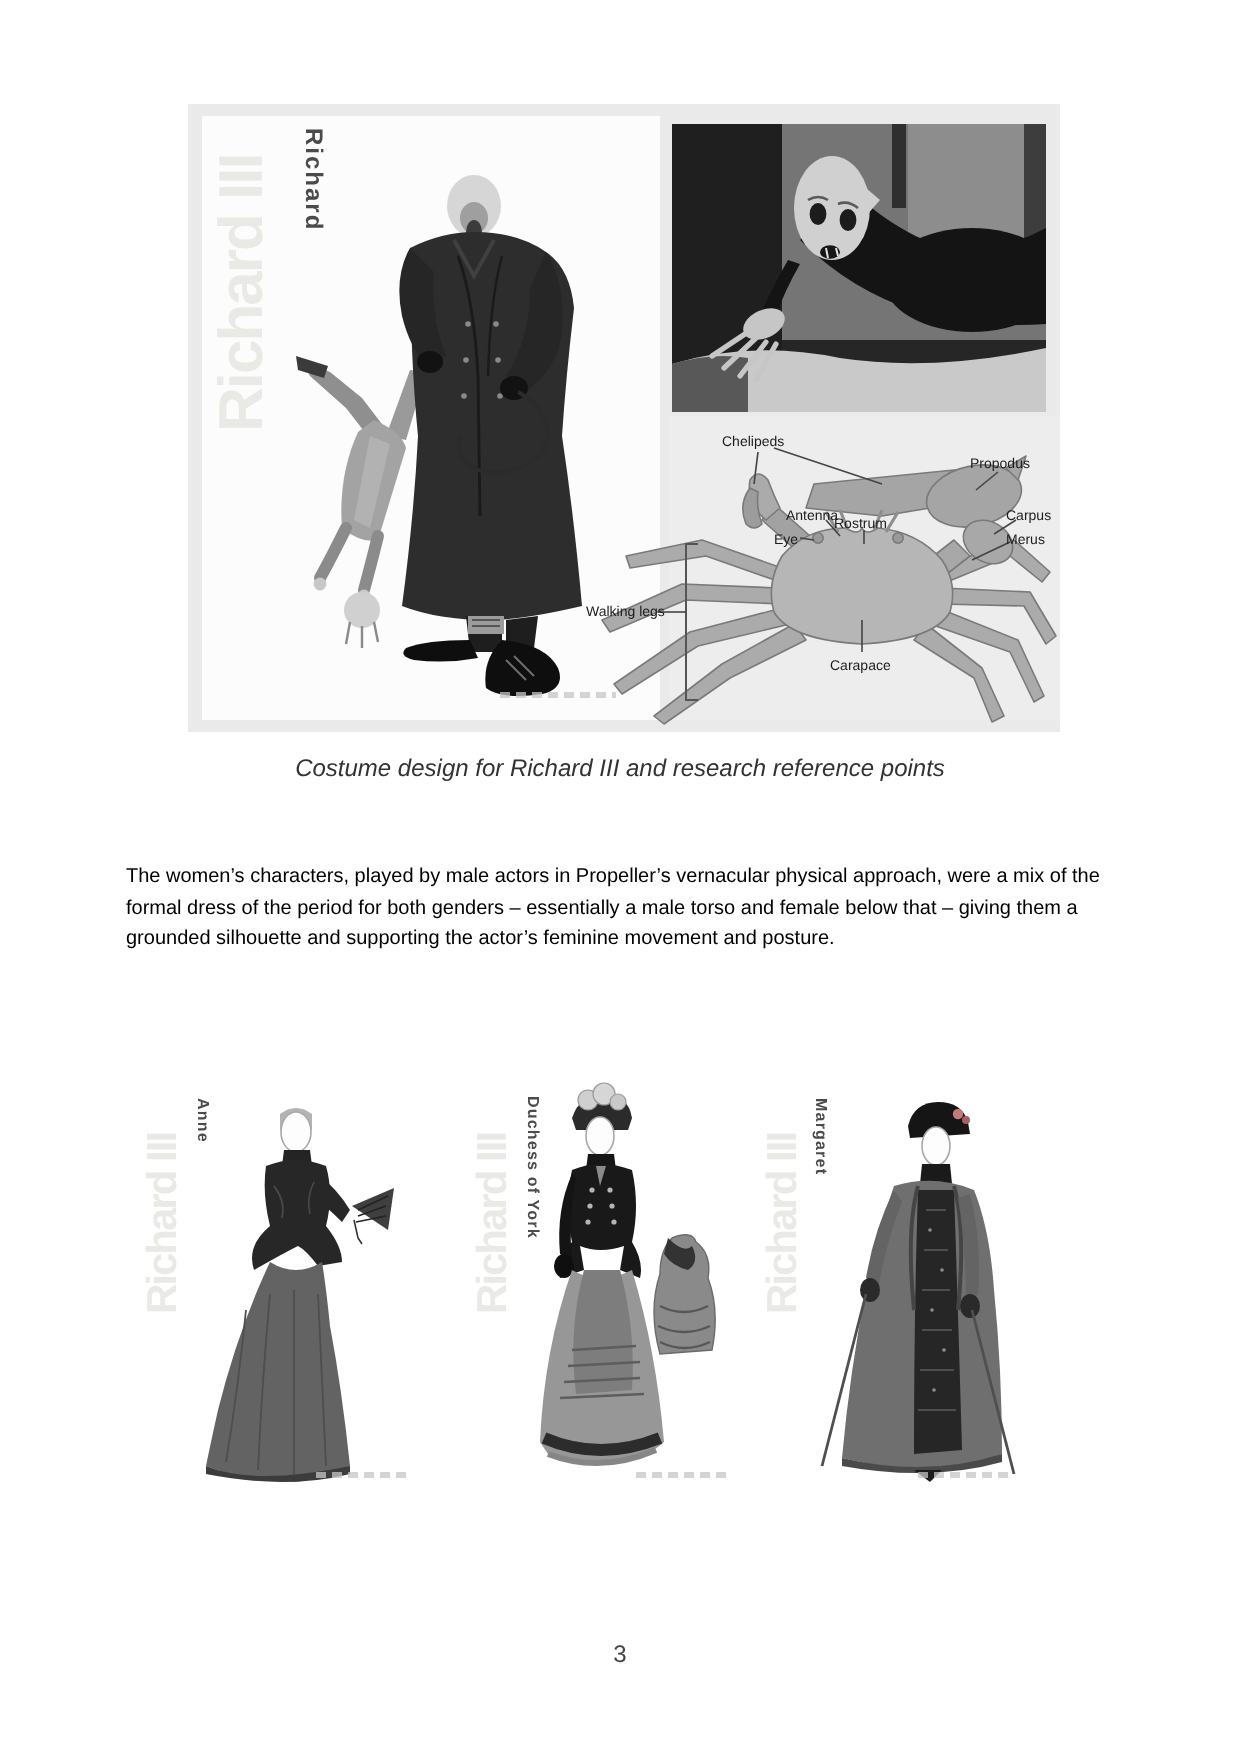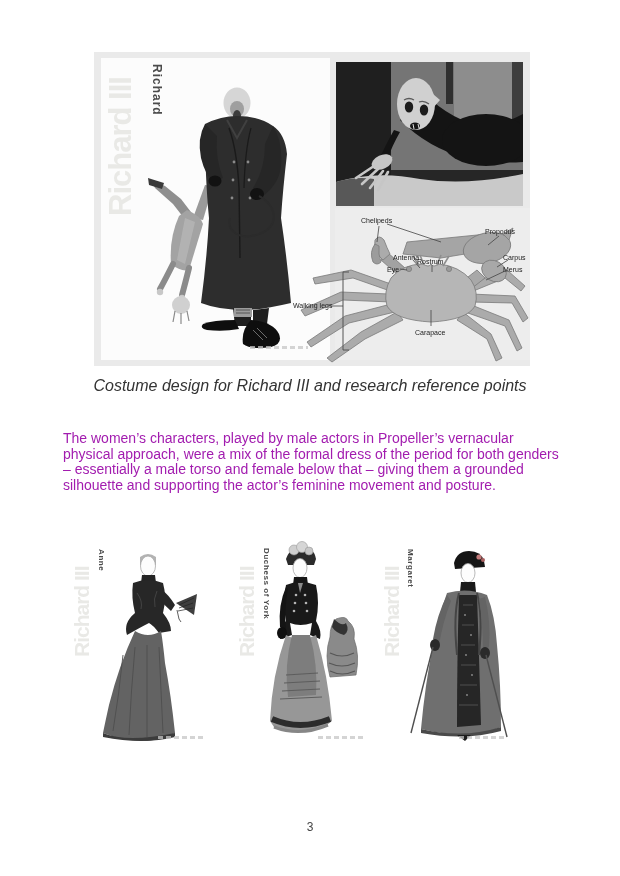--- a/index.html
+++ b/index.html
@@ -13,23 +13,23 @@
   .wm{position:absolute;transform:rotate(-90deg);transform-origin:0 0;white-space:nowrap;
       font-weight:bold;color:#e9e9e6;letter-spacing:-1px;line-height:1;}
   .wm-lg{font-size:31px;}
   .wm-sm{font-size:21px;}
   .char-label{position:absolute;transform:rotate(90deg);transform-origin:0 0;white-space:nowrap;
       font-weight:bold;color:#4b4b4b;line-height:1;}
   .char-lg{font-size:12px;letter-spacing:1px;}
   .char-sm{font-size:8px;letter-spacing:.6px;}
   
   .caption{position:absolute;width:620px;left:0;text-align:center;font-style:italic;
-           font-size:16px;color:#333;}
-  .bodytext{position:absolute;left:63px;top:431px;width:500px;font-size:14px;
-            line-height:15.6px;color:#a21caf;}
+           font-size:12px;color:#333;}
+  .bodytext{position:absolute;left:63px;top:431px;width:500px;font-size:10px;
+            line-height:15.6px;color:#000000;}
   .pagenum{position:absolute;width:620px;left:0;top:820px;text-align:center;
            font-size:12px;color:#444;}
   
   .panel{position:absolute;top:535px;height:212px;background:#ffffff;}
   .sig{position:absolute;height:3px;opacity:.75;
        background:repeating-linear-gradient(90deg,#c6c6c6 0 5px,transparent 5px 8px);}
   svg{display:block;}
   .crab-label{font-family:"Liberation Sans",sans-serif;font-size:7px;fill:#1c1c1c;}
 </style>
 </head>

